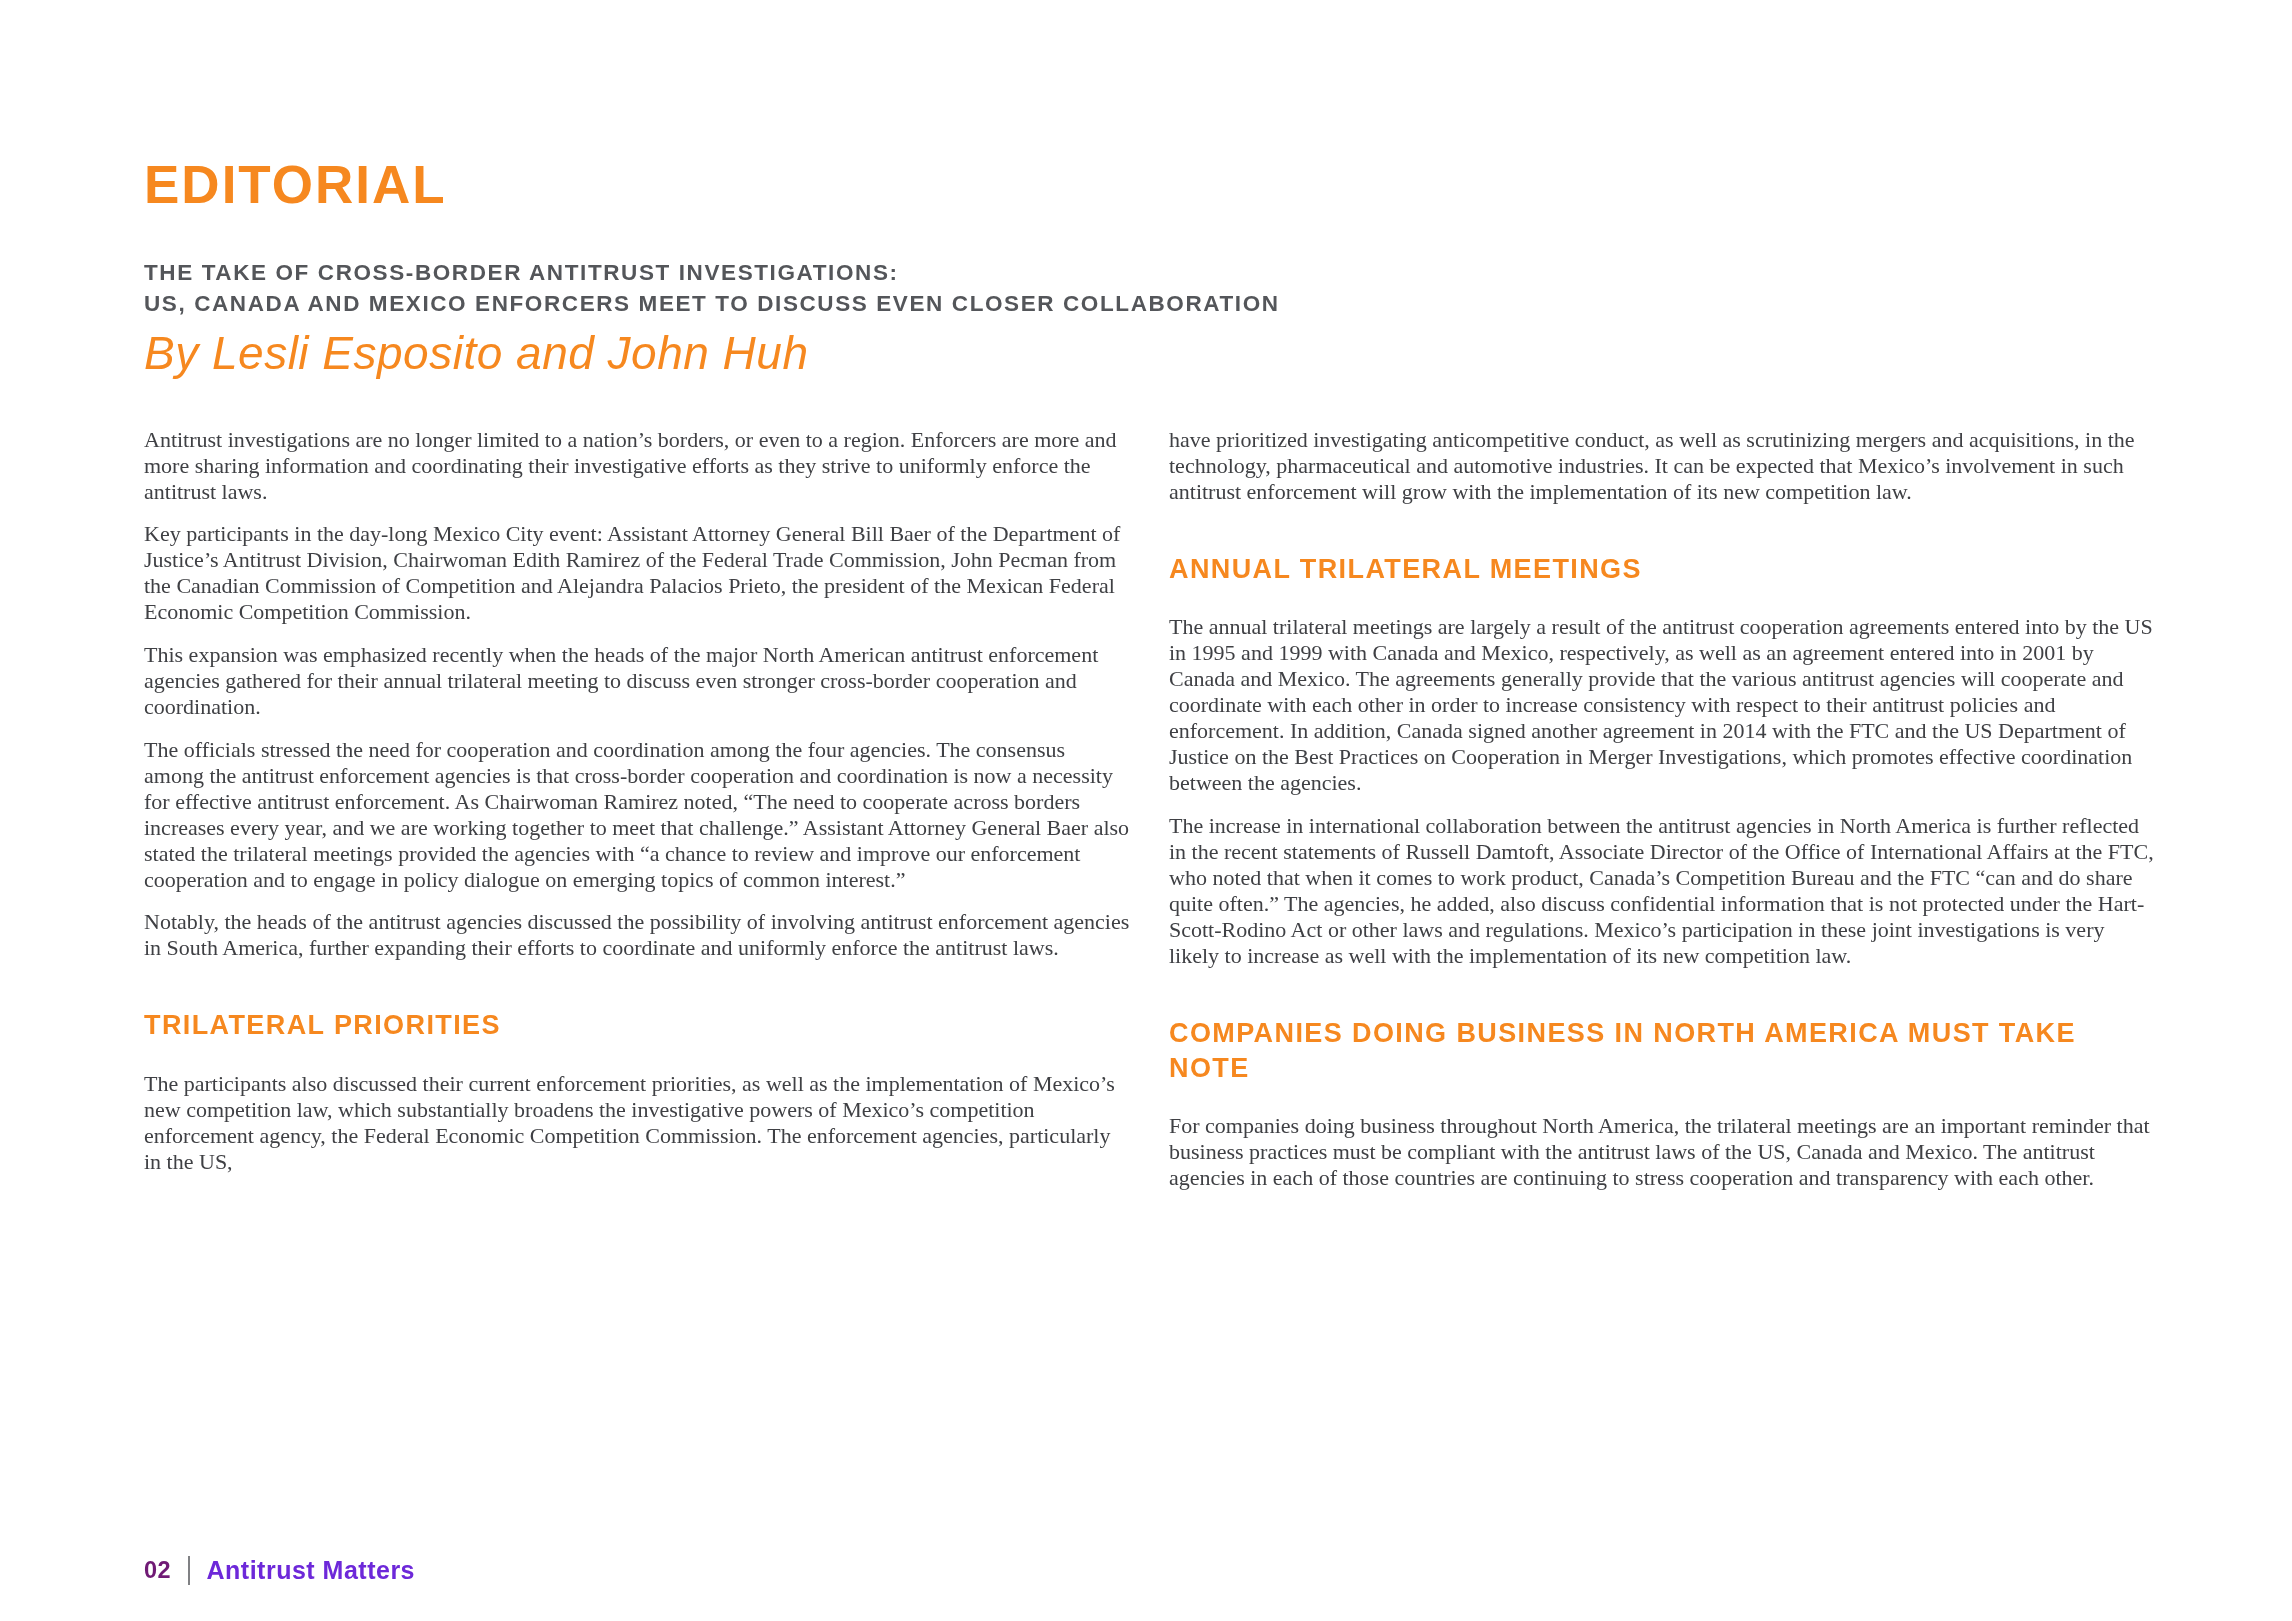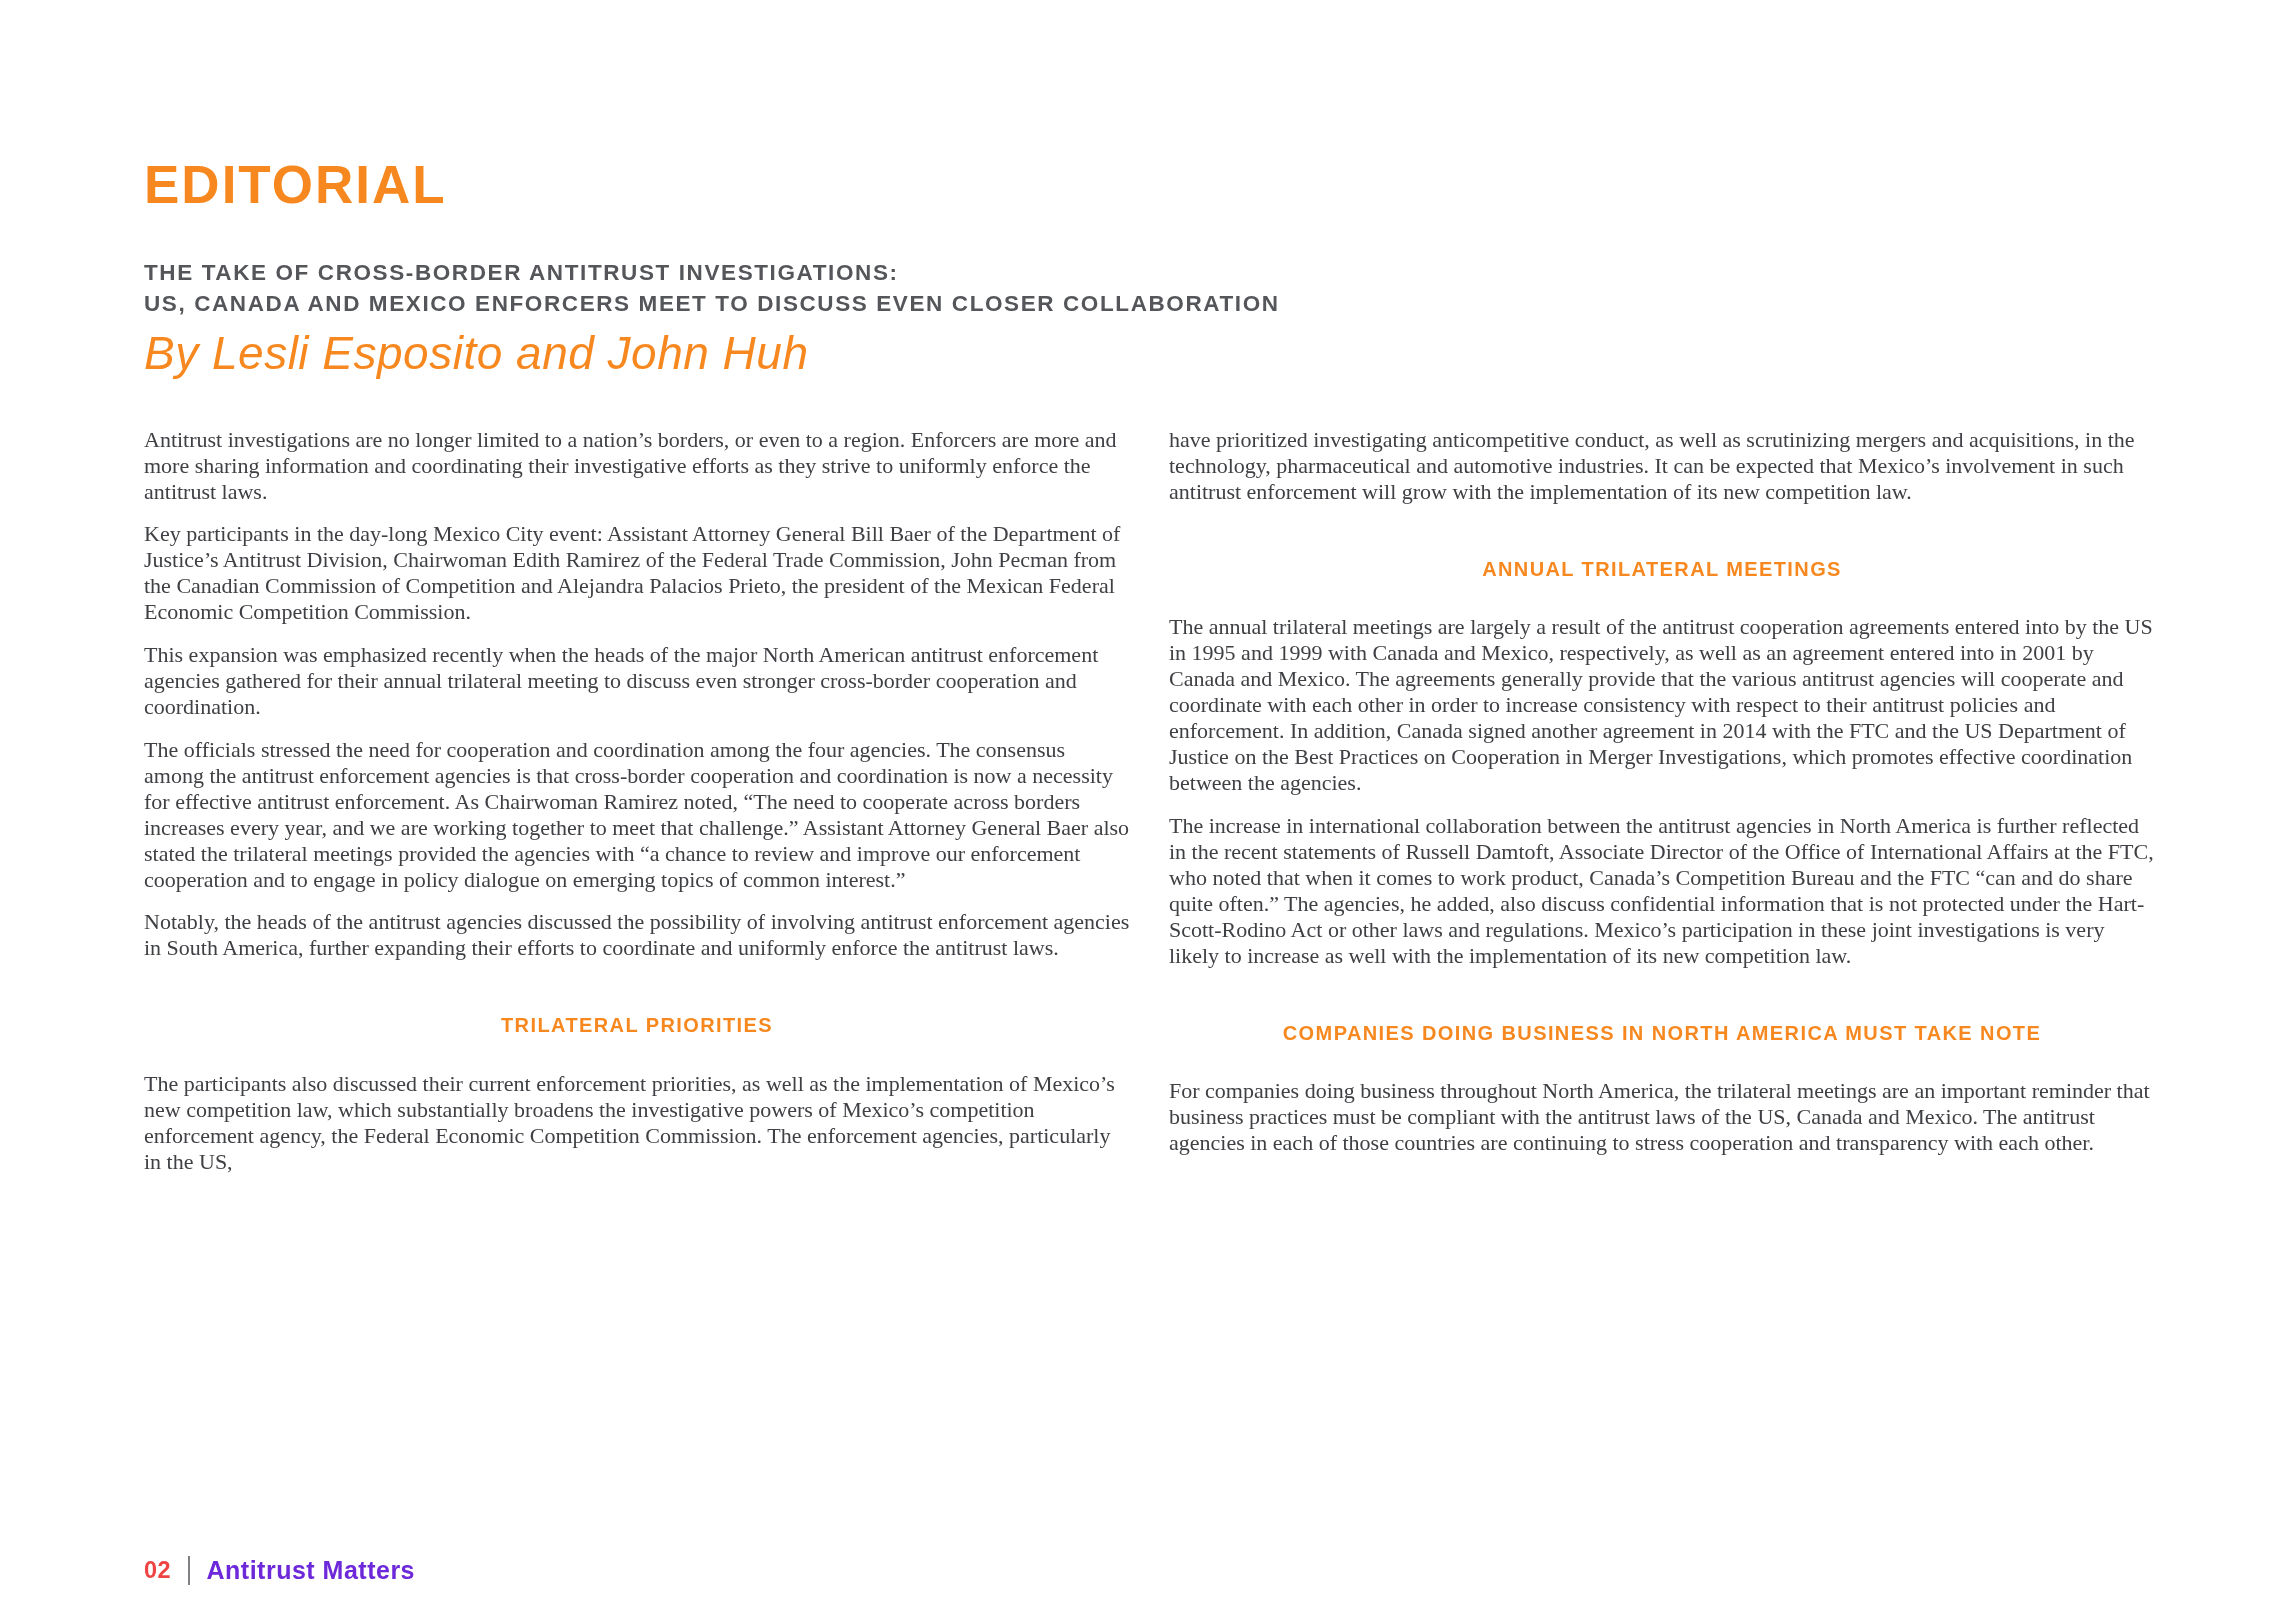--- a/index.html
+++ b/index.html
@@ -52,39 +52,38 @@
   }
   .col p {
     font-size: 22px;
     line-height: 26px;
     color: #3F4044;
     margin: 0 0 16.7px 0;
   }
   .col h2 {
     font-family: "Liberation Sans", sans-serif;
     font-weight: 700;
-    font-size: 20px;
+    font-size: 27px;
     line-height: 35px;
     letter-spacing: 1.4px;
     color: #F6881F;
     margin: 47px 0 27.4px 0;
-    text-align: center;
   }
   .footer {
     position: absolute;
     left: 144px;
     top: 1556px;
     display: flex;
     align-items: center;
     font-family: "Liberation Sans", sans-serif;
   }
   .footer .pagenum {
     font-weight: 700;
     font-size: 23.5px;
-    color: #ef4444;
+    color: #701a75;
     letter-spacing: 0.5px;
   }
   .footer .divider {
     width: 2px;
     height: 29px;
     background: #808184;
     margin: 0 16.7px;
   }
   .footer .publication {
     font-weight: 700;

